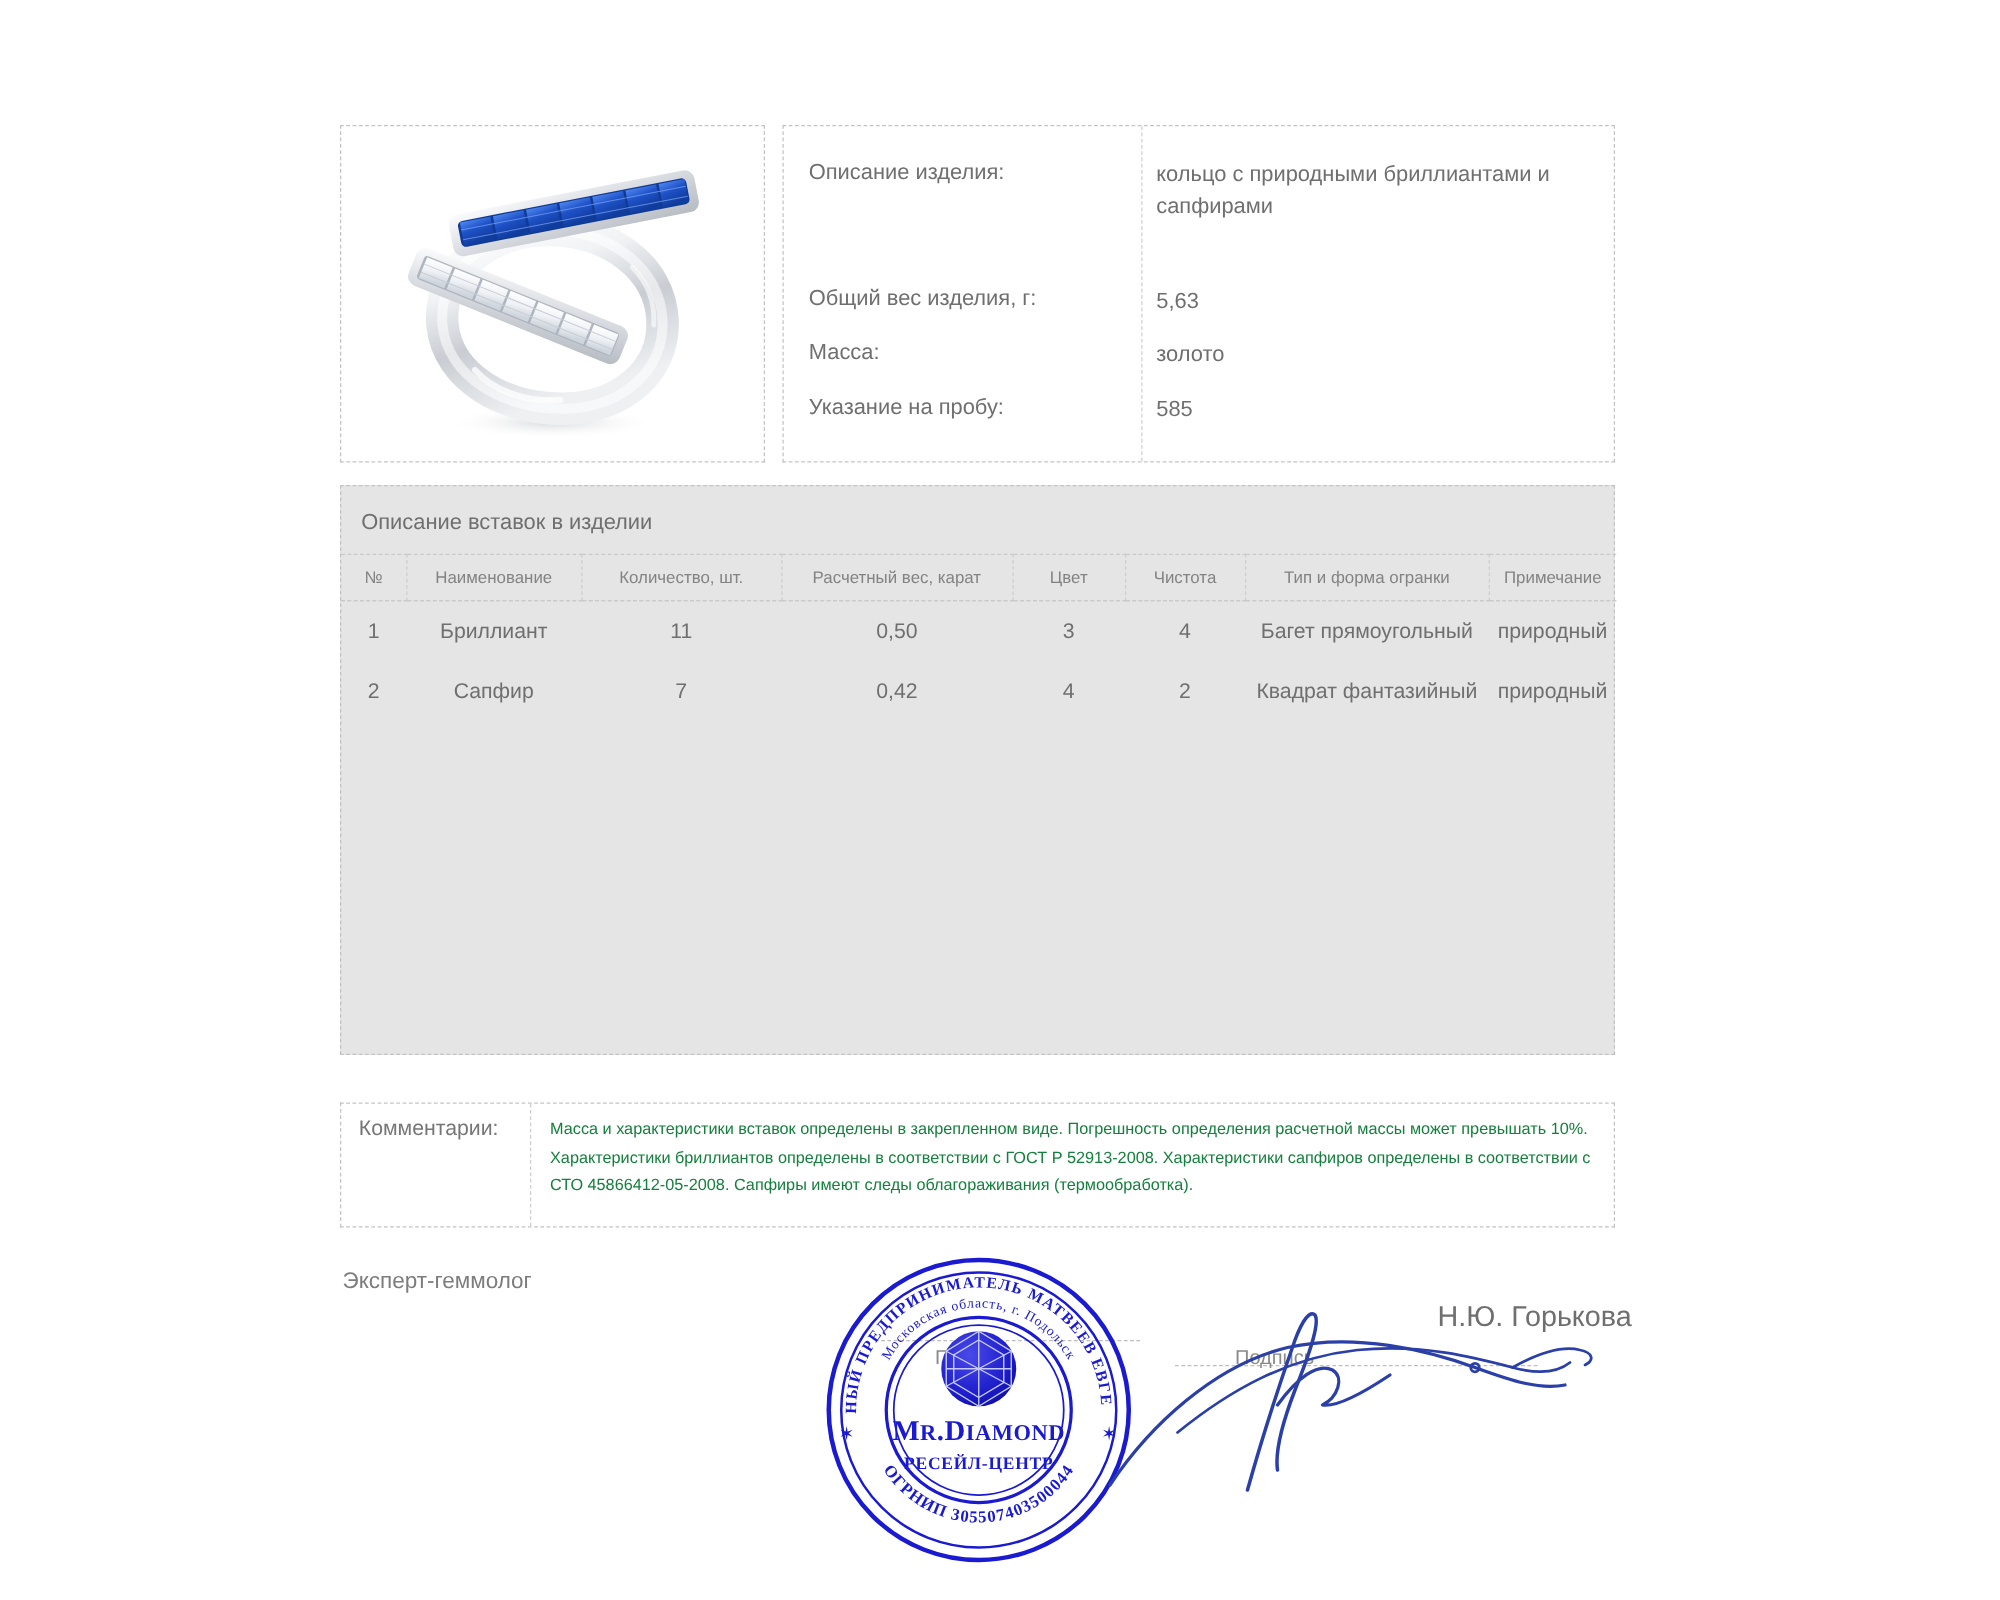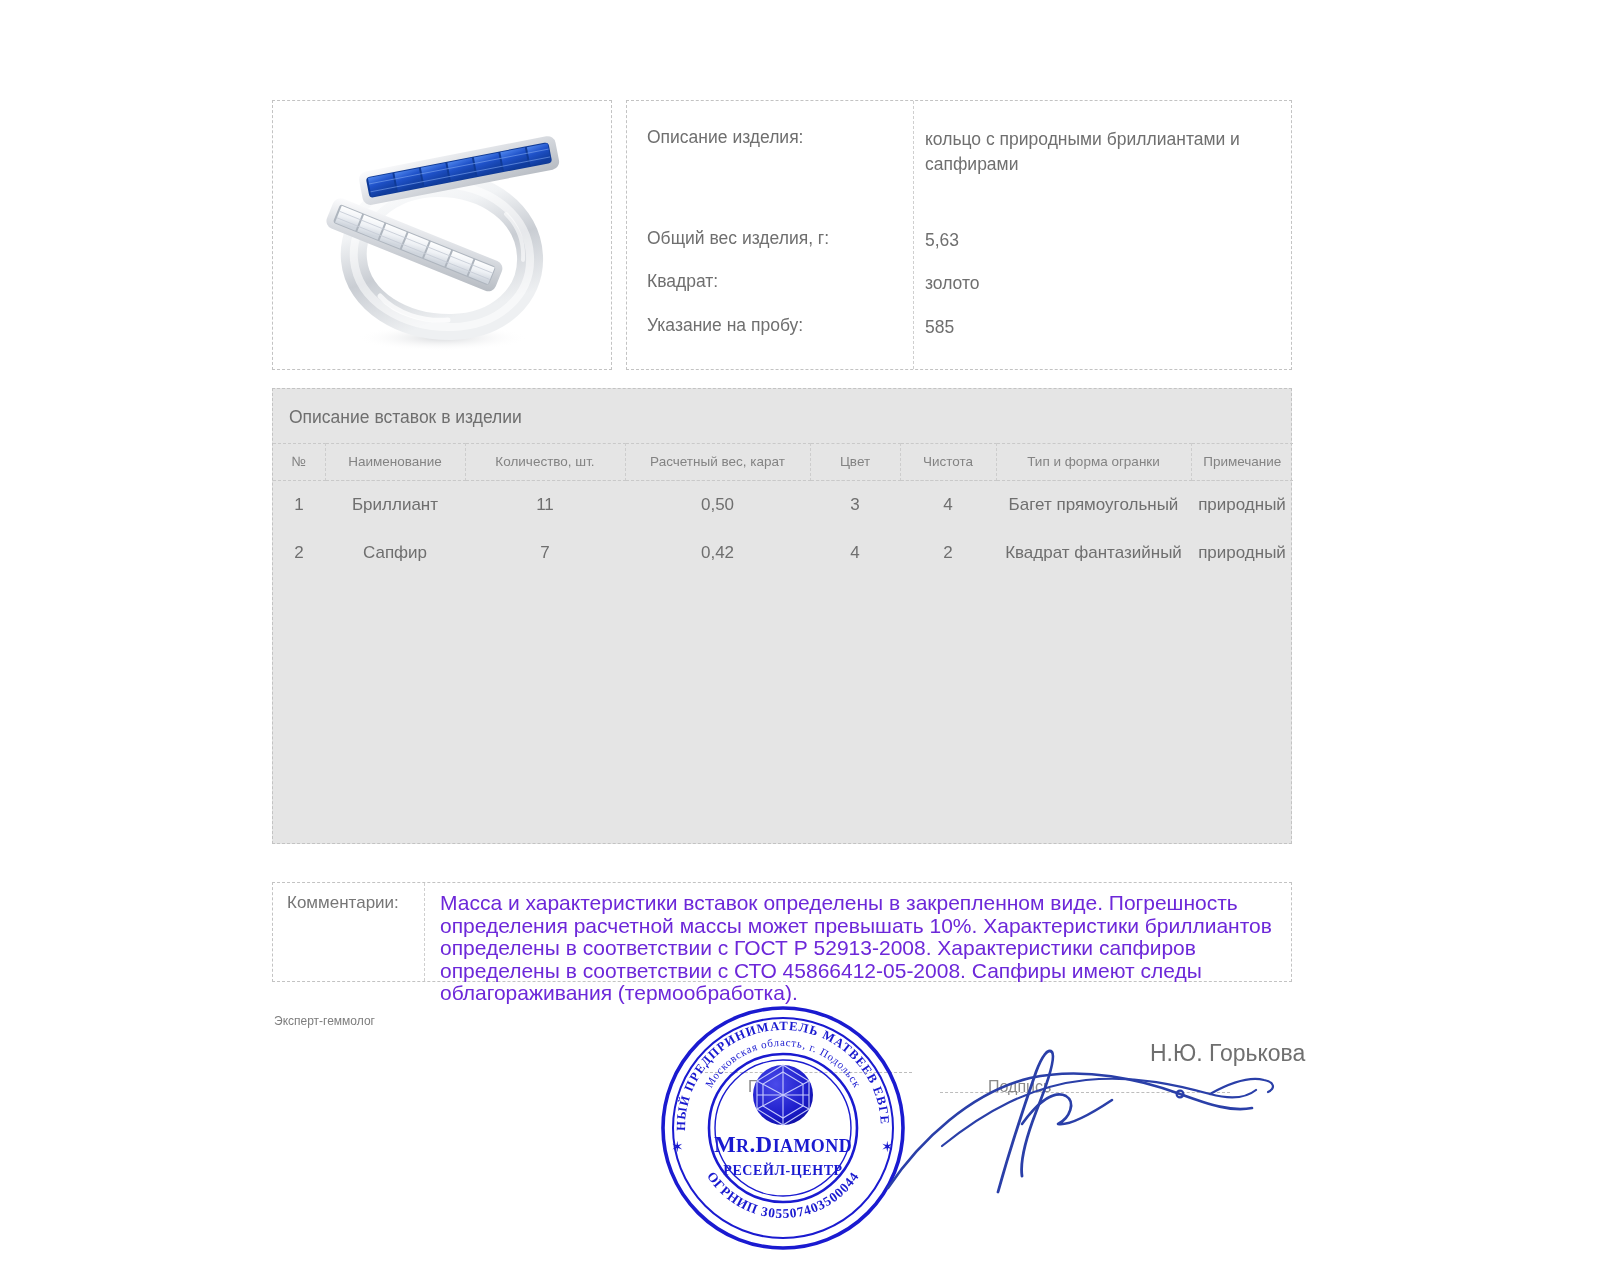--- a/index.html
+++ b/index.html
@@ -212,31 +212,31 @@
     left: 151px;
     top: 0;
     bottom: 0;
     border-left: 1px dashed #cfcfcf;
   }
   .comments-text {
     position: absolute;
     left: 167px;
     top: 9px;
     right: 5px;
-    font-size: 21px;
+    font-size: 13px;
     line-height: 22.5px;
-    color: #6d28d9;
+    color: #15803d;
   }
 
   
   .expert-title {
     position: absolute;
     left: 274px;
     top: 1014px;
-    font-size: 12px;
+    font-size: 18px;
     color: #7d7d7d;
   }
   .expert-cert {
     position: absolute;
     left: 274px;
     top: 1038px;
     width: 380px;
     font-size: 14.5px;
     line-height: 18px;
     color: #8c8c8c;
@@ -388,21 +388,21 @@
       <div class="info-label">Описание изделия:</div>
       <div class="info-value">кольцо с природными бриллиантами и сапфирами</div>
     </div>
 
     <div class="info-row" style="top:127px;">
       <div class="info-label">Общий вес изделия, г:</div>
       <div class="info-value">5,63</div>
     </div>
 
     <div class="info-row" style="top:170px;">
-      <div class="info-label">Квадрат:</div>
+      <div class="info-label">Масса:</div>
       <div class="info-value">золото</div>
     </div>
 
     <div class="info-row" style="top:214px;">
       <div class="info-label">Указание на пробу:</div>
       <div class="info-value">585</div>
     </div>
   </div>
 
   <div class="inserts-box">

